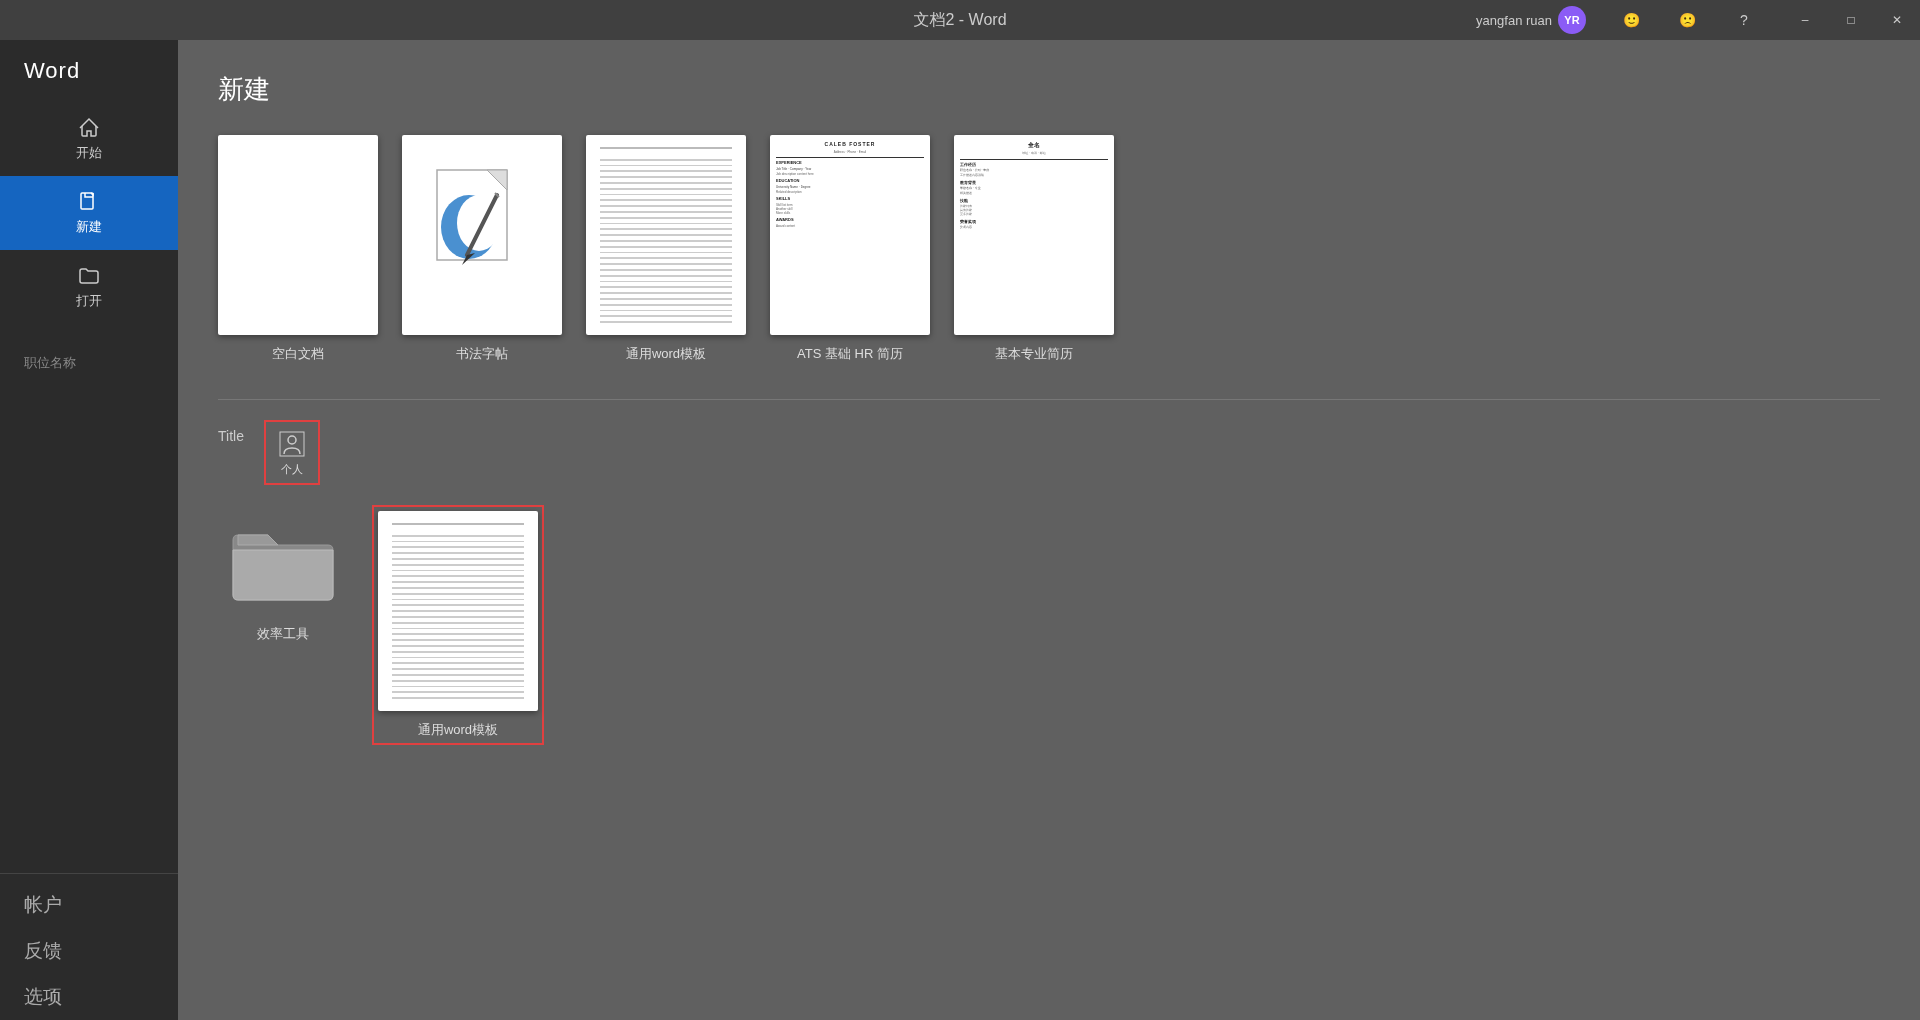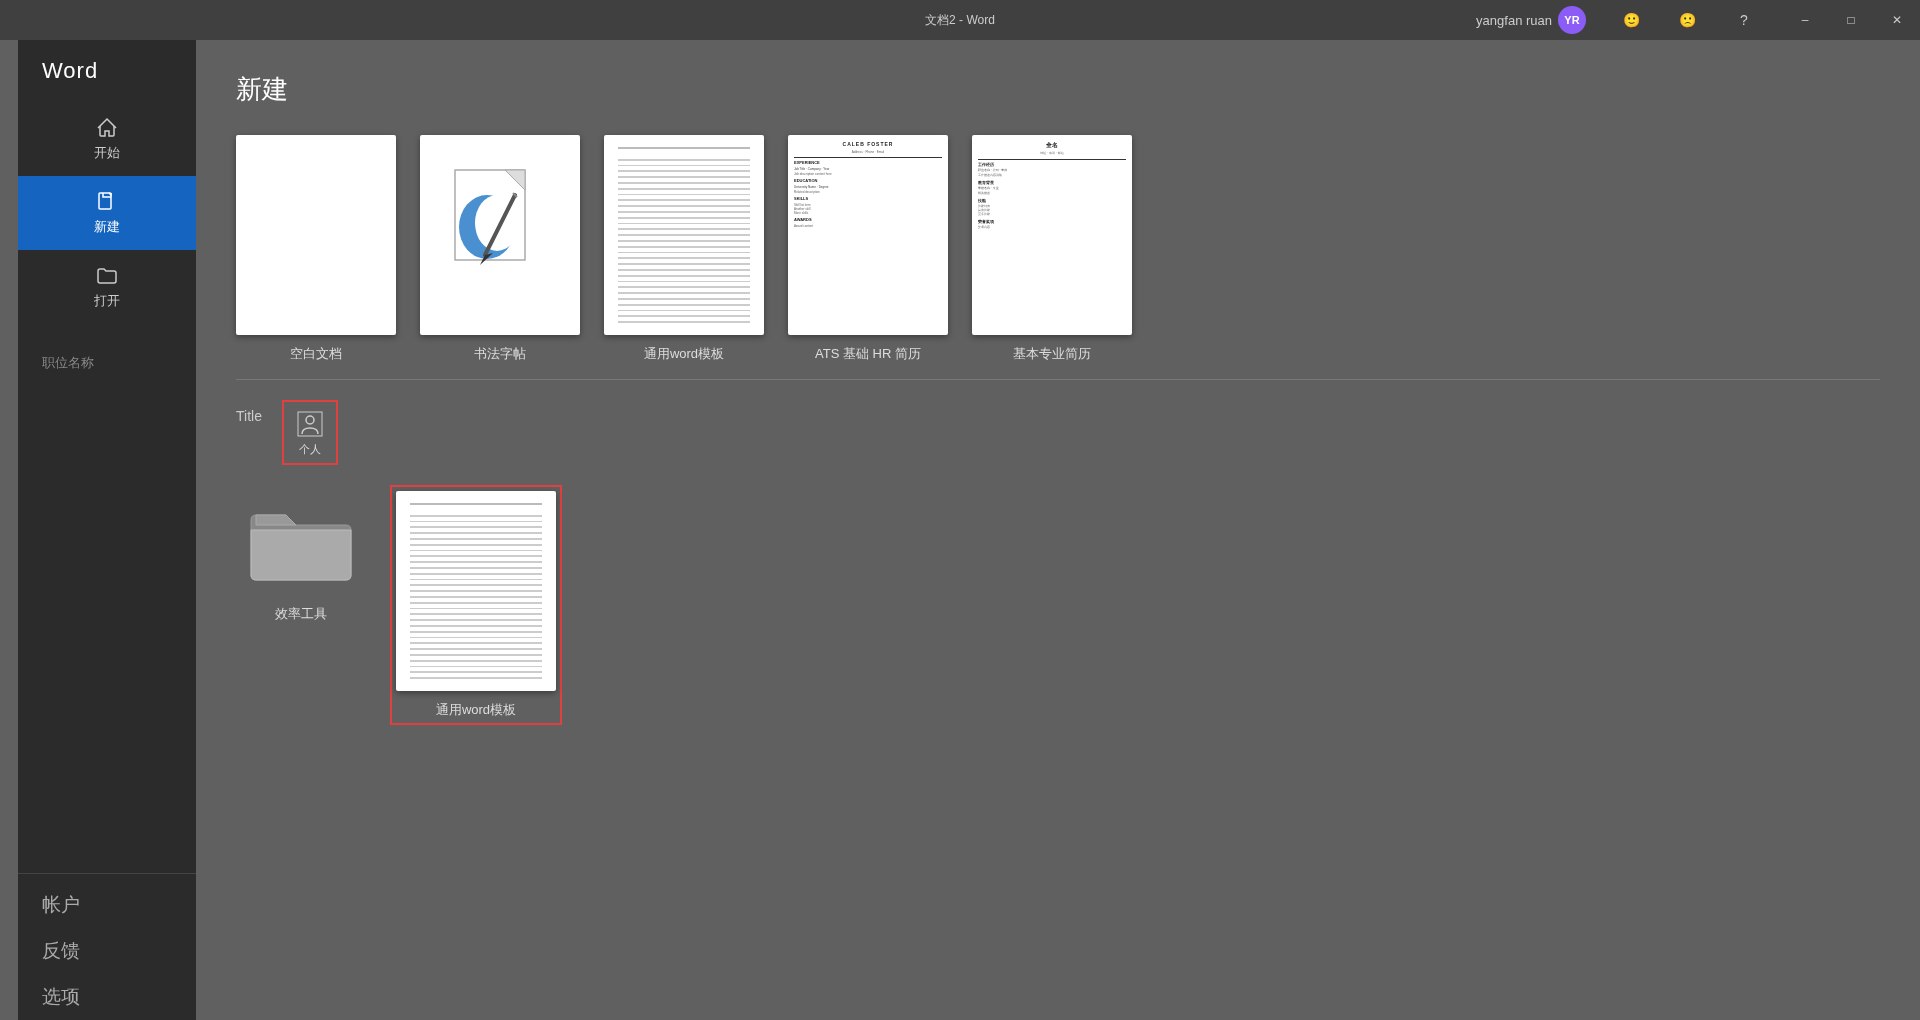--- a/index.html
+++ b/index.html
@@ -21,21 +21,21 @@
       align-items: center;
       justify-content: space-between;
       flex-shrink: 0;
       padding: 0 0 0 0;
     }
     .title-bar-center {
       position: absolute;
       left: 50%;
       transform: translateX(-50%);
       color: #ccc;
-      font-size: 12px;
+      font-size: 16px;
     }
     .title-bar-right {
       display: flex;
       align-items: center;
       gap: 20px;
       margin-left: auto;
     }
     .user-info {
       display: flex;
       align-items: center;
@@ -79,21 +79,20 @@
       color: #ccc;
       font-size: 12px;
       cursor: pointer;
     }
 
     
     .main-area {
       display: flex;
       flex: 1;
       overflow: hidden;
-      padding-left: 18px;
     }
 
     
     .sidebar {
       width: 178px;
       background: #2b2b2b;
       display: flex;
       flex-direction: column;
       flex-shrink: 0;
     }
@@ -154,21 +153,21 @@
       font-size: 26px;
       color: #ffffff;
       font-weight: 300;
       margin-bottom: 28px;
     }
 
     
     .templates-row {
       display: flex;
       gap: 24px;
-      margin-bottom: 16px;
+      margin-bottom: 36px;
     }
     .template-item {
       display: flex;
       flex-direction: column;
       align-items: center;
       cursor: pointer;
       gap: 10px;
     }
     .template-thumb {
       width: 160px;

